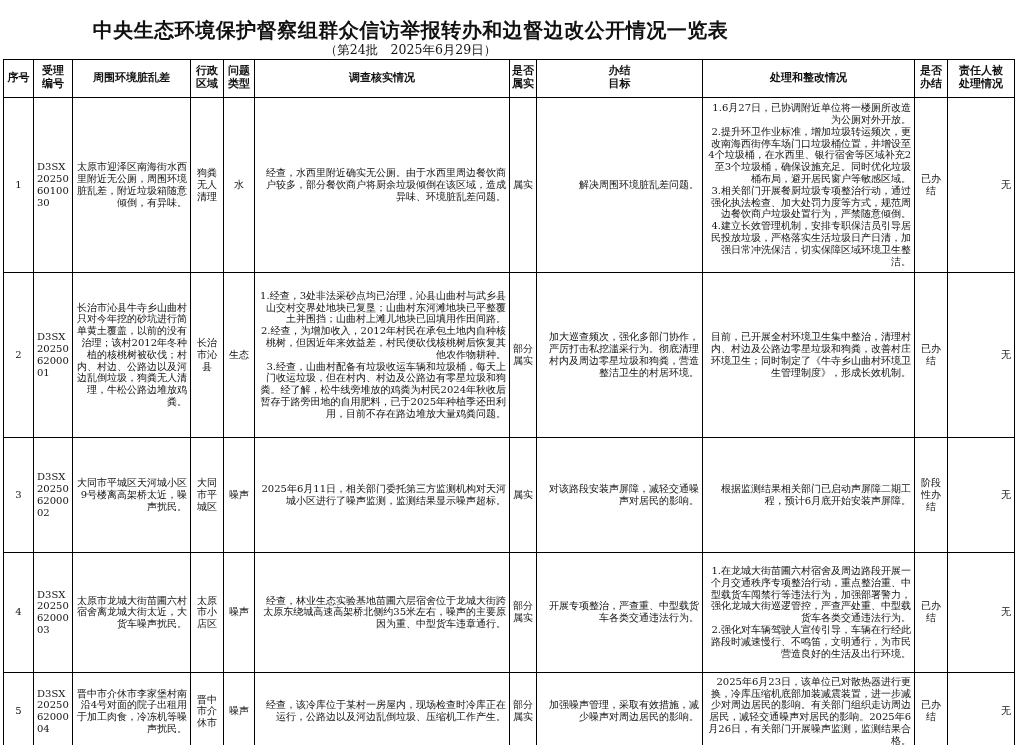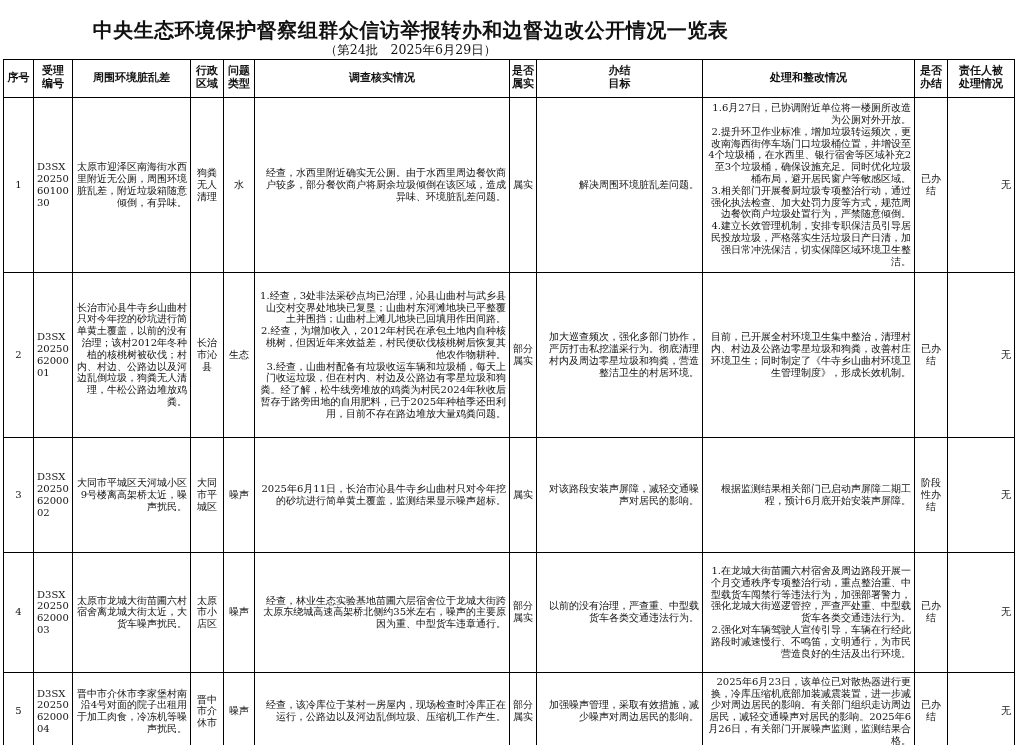--- a/index.html
+++ b/index.html
@@ -144,36 +144,36 @@
         <td class="l pre">目前，已开展全村环境卫生集中整治，清理村内、村边及公路边零星垃圾和狗粪，改善村庄环境卫生；同时制定了《牛寺乡山曲村环境卫生管理制度》，形成长效机制。</td>
         <td class="c">已办结</td>
         <td class="l">无</td>
       </tr>
       <tr class="r3">
         <td class="c">3</td>
         <td class="caseno">D3SX202506200002</td>
         <td class="l pre">大同市平城区天河城小区9号楼离高架桥太近，噪声扰民。</td>
         <td class="c">大同市平城区</td>
         <td class="c">噪声</td>
-        <td class="l pre">2025年6月11日，长治市沁县牛寺乡山曲村只对今年挖的砂坑进行简单黄土覆盖，监测结果显示噪声超标。</td>
+        <td class="l pre">2025年6月11日，相关部门委托第三方监测机构对天河城小区进行了噪声监测，监测结果显示噪声超标。</td>
         <td class="c">属实</td>
         <td class="l pre">对该路段安装声屏障，减轻交通噪声对居民的影响。</td>
         <td class="l pre">根据监测结果相关部门已启动声屏障二期工程，预计6月底开始安装声屏障。</td>
         <td class="c">阶段性办结</td>
         <td class="l">无</td>
       </tr>
       <tr class="r4">
         <td class="c">4</td>
         <td class="caseno">D3SX202506200003</td>
         <td class="l pre">太原市龙城大街苗圃六村宿舍离龙城大街太近，大货车噪声扰民。</td>
         <td class="c">太原市小店区</td>
         <td class="c">噪声</td>
         <td class="l pre">经查，林业生态实验基地苗圃六层宿舍位于龙城大街跨太原东绕城高速高架桥北侧约35米左右，噪声的主要原因为重、中型货车违章通行。</td>
         <td class="c">部分属实</td>
-        <td class="l pre">以前的没有治理，严查重、中型载货车各类交通违法行为。</td>
+        <td class="l pre">开展专项整治，严查重、中型载货车各类交通违法行为。</td>
         <td class="l pre">1.在龙城大街苗圃六村宿舍及周边路段开展一个月交通秩序专项整治行动，重点整治重、中型载货车闯禁行等违法行为，加强部署警力，强化龙城大街巡逻管控，严查严处重、中型载货车各类交通违法行为。
 2.强化对车辆驾驶人宣传引导，车辆在行经此路段时减速慢行、不鸣笛，文明通行，为市民营造良好的生活及出行环境。</td>
         <td class="c">已办结</td>
         <td class="l">无</td>
       </tr>
       <tr class="r5">
         <td class="c">5</td>
         <td class="caseno">D3SX202506200004</td>
         <td class="l pre">晋中市介休市李家堡村南沿4号对面的院子出租用于加工肉食，冷冻机等噪声扰民。</td>
         <td class="c">晋中市介休市</td>

